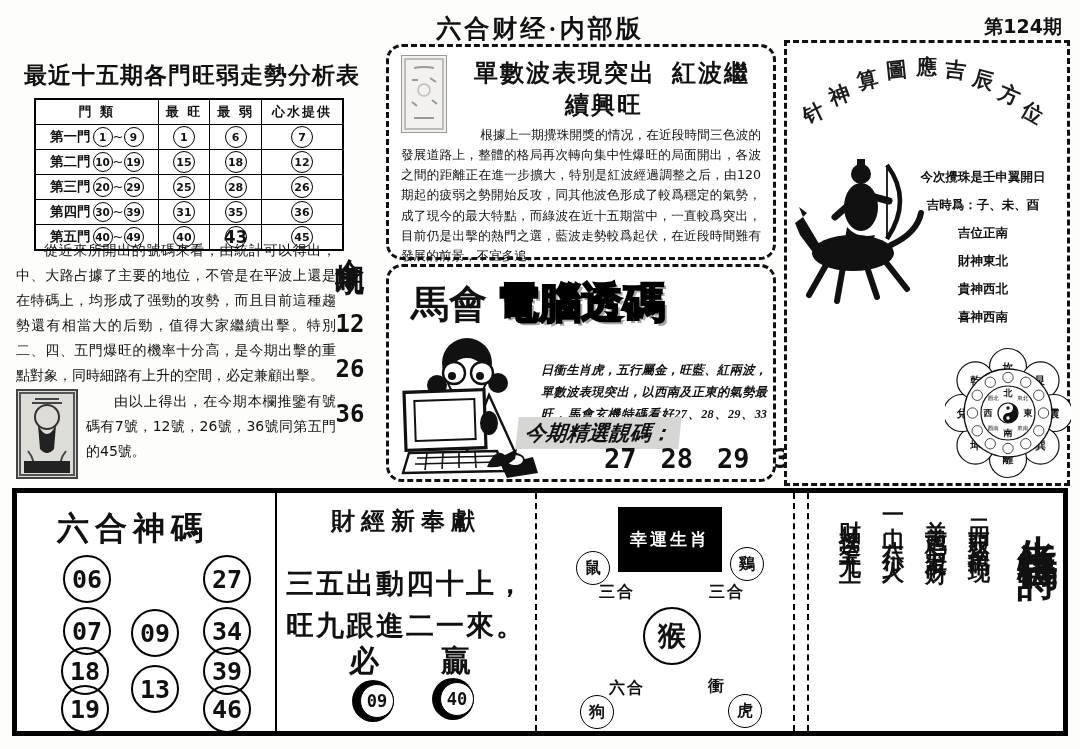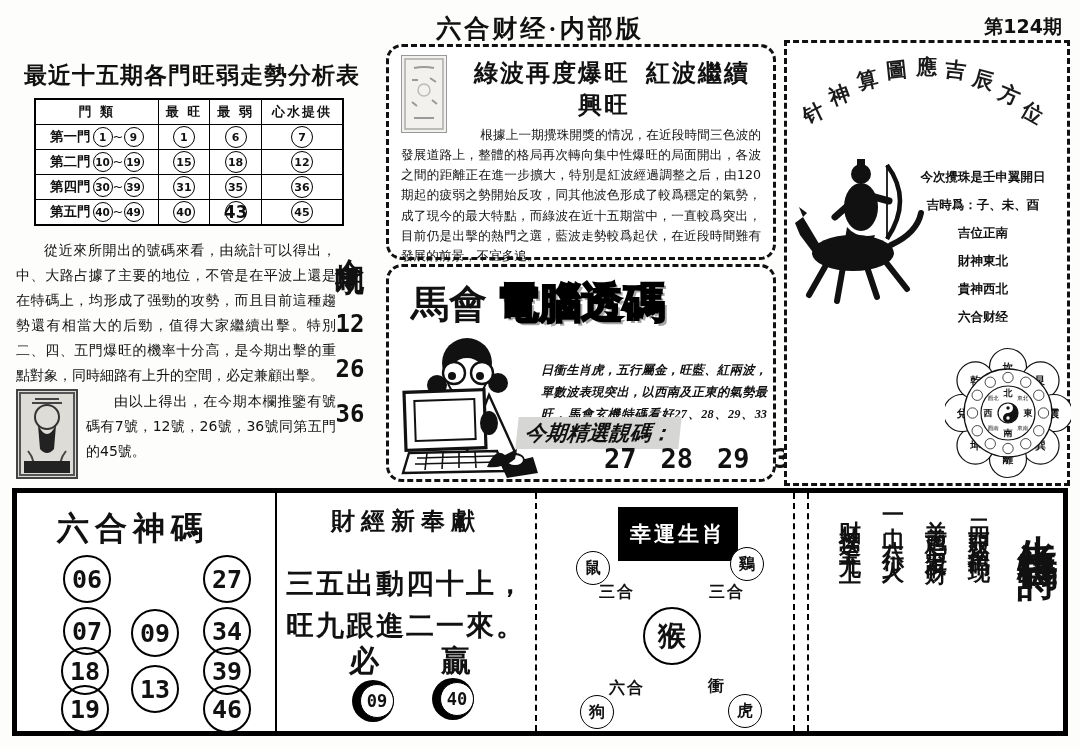--- a/index.html
+++ b/index.html
@@ -74,22 +74,22 @@
               font-family:"DejaVu Sans Mono",monospace;transform:translate(-50%,-50%);}
   .offer-title{top:12px;left:260px;width:258px;text-align:center;font-size:24px;font-weight:800;
                font-family:"Liberation Serif","DejaVu Serif",serif;letter-spacing:6px;}
   .offer-line{left:260px;width:258px;text-align:center;font-size:28px;font-weight:800;letter-spacing:2px;}
   .offer-word{font-size:30px;font-weight:900;font-family:"Liberation Serif","DejaVu Serif",serif;}
   .ball{position:absolute;width:42px;height:42px;border-radius:50%;background:#000;
         transform:translate(-50%,-50%);}
   .ball span{position:absolute;right:0;top:4px;width:32px;height:32px;background:#fff;border:1px solid #000;
         border-radius:50%;display:flex;align-items:center;justify-content:center;
         font-size:17px;font-weight:800;font-family:"DejaVu Sans Mono",monospace;}
-  .zodiac-hdr{top:14px;left:601px;background:#000;color:#fff;font-size:21px;font-weight:800;
-              padding:13px 12px;letter-spacing:3px;}
+  .zodiac-hdr{top:14px;left:601px;background:#000;color:#fff;font-size:17px;font-weight:800;
+              padding:21px 12px;letter-spacing:3px;}
   .z-circle{position:absolute;border:1.6px solid #000;border-radius:50%;display:flex;align-items:center;
             justify-content:center;font-weight:800;transform:translate(-50%,-50%);background:#fff;}
   .z-rel{position:absolute;font-size:16px;font-weight:800;transform:translate(-50%,-50%);letter-spacing:2px;}
   .poem-wrap{top:10px;left:796px;width:252px;height:228px;writing-mode:vertical-rl;}
   .poem-title{font-size:40px;font-weight:900;font-family:"Liberation Serif","DejaVu Serif",serif;
               letter-spacing:6px;margin-block-end:16px;transform:skewY(-2deg);}
   .poem-col{font-size:22px;font-weight:800;font-family:"Liberation Serif","DejaVu Serif",serif;
             letter-spacing:7px;margin-block-end:13px;}
   svg{display:block;}
 </style>
@@ -116,20 +116,26 @@
           <td><span class="gate-lbl">第一門</span><span class="circ">1</span>~<span class="circ">9</span></td>
           <td><span class="circ" style="height: 20px; width: 20px; font-size: 11px;">1</span></td>
           <td><span class="circ" style="height: 20px; width: 20px; font-size: 11px;">6</span></td>
           <td><span class="circ" style="height: 20px; width: 20px; font-size: 11px;">7</span></td>
         </tr>
         <tr>
           <td><span class="gate-lbl">第二門</span><span class="circ">10</span>~<span class="circ">19</span></td>
           <td><span class="circ" style="height: 20px; width: 20px; font-size: 11px;">15</span></td>
           <td><span class="circ" style="height: 20px; width: 20px; font-size: 11px;">18</span></td>
           <td><span class="circ" style="height: 20px; width: 20px; font-size: 11px;">12</span></td>
+        </tr>
+        <tr>
+          <td><span class="gate-lbl">第三門</span><span class="circ">20</span>~<span class="circ">29</span></td>
+          <td><span class="circ" style="height: 20px; width: 20px; font-size: 11px;">25</span></td>
+          <td><span class="circ" style="height: 20px; width: 20px; font-size: 11px;">28</span></td>
+          <td><span class="circ" style="height: 20px; width: 20px; font-size: 11px;">26</span></td>
         </tr>
         <tr>
           <td><span class="gate-lbl">第四門</span><span class="circ">30</span>~<span class="circ">39</span></td>
           <td><span class="circ" style="height: 20px; width: 20px; font-size: 11px;">31</span></td>
           <td><span class="circ" style="height: 20px; width: 20px; font-size: 11px;">35</span></td>
           <td><span class="circ" style="height: 20px; width: 20px; font-size: 11px;">36</span></td>
         </tr>
         <tr>
           <td><span class="gate-lbl">第五門</span><span class="circ">40</span>~<span class="circ">49</span></td>
           <td><span class="circ" style="height: 20px; width: 20px; font-size: 11px;">40</span></td>
@@ -166,21 +172,21 @@
 
   <div class="abs dash-box" id="wave-box">
     <div class="small-seal">
       <svg width="44" height="76" viewBox="0 0 44 76">
         <rect x="3" y="3" width="38" height="70" fill="none" stroke="#aaa" stroke-width="1.5"></rect>
         <path d="M12,12 Q22,10 32,12 M10,24 L16,24 M28,22 L34,26 M10,46 L15,50 M30,44 L35,48 M12,62 L32,62" stroke="#999" stroke-width="2" fill="none"></path>
         <circle cx="22" cy="34" r="6" fill="none" stroke="#bbb" stroke-width="1.5"></circle>
       </svg>
     </div>
     <div class="wave-title">
-      <span>綠波再度爆旺</span><span>紅波繼續興旺</span>
+      <span>單數波表現突出</span><span>紅波繼續興旺</span>
     </div>
     <p class="wave-body">根據上一期攪珠開獎的情况，在近段時間三色波的發展道路上，整體的格局再次轉向集中性爆旺的局面開出，各波之間的距離正在進一步擴大，特別是紅波經過調整之后，由120期起的疲弱之勢開始反攻，同其他波色形成了較爲穩定的氣勢，成了現今的最大特點，而綠波在近十五期當中，一直較爲突出，目前仍是出擊的熱門之選，藍波走勢較爲起伏，在近段時間難有發展的前景，不宜多追。</p>
     <p class="wave-body">所以，結合上述各項分析，今期本欄的三色波選項是綠波(11)、(22)、(39)號，紅波(12)、(35)、(46)號，藍波(10)、(36)號，祝大家好運。</p>
   </div>
 
   <div class="abs dash-box" id="comp-box">
     <div class="abs mh-title">
       <span>馬會</span><span class="mh-outline">電腦透碼</span>
     </div>
     <div class="abs" style="left:8px;top:66px;">
@@ -247,21 +253,21 @@
         <path d="M62,58 L44,74" stroke="#111" stroke-width="7" stroke-linecap="round"></path>
         <path d="M56,84 Q66,96 84,92 L80,104 Q64,106 54,96 Z" fill="#111"></path>
       </svg>
     </div>
     <div class="abs info-lines" id="info-lines">
         <div class="info-line">今次攪珠是壬申翼開日</div>
         <div class="info-line">吉時爲：子、未、酉</div>
         <div class="info-line">吉位正南</div>
         <div class="info-line">財神東北</div>
         <div class="info-line">貴神西北</div>
-        <div class="info-line">六合财经</div>
+        <div class="info-line">喜神西南</div>
       </div>
     <div class="abs" style="left:158px;top:296px;" id="compass-holder">
         <svg width="126" height="146" viewBox="0 0 126 146">
           <circle cx="63" cy="28" r="18.5" fill="#fff" stroke="#111" stroke-width="1.2"></circle>
           <text x="63" y="31.5" text-anchor="middle" font-size="10.5" font-weight="bold" fill="#111">坎</text>
           <circle cx="95.5269119345812" cy="41.473088065418814" r="18.5" fill="#fff" stroke="#111" stroke-width="1.2"></circle>
           <text x="95.5269119345812" y="44.973088065418814" text-anchor="middle" font-size="10.5" font-weight="bold" fill="#111">艮</text>
           <circle cx="109" cy="74" r="18.5" fill="#fff" stroke="#111" stroke-width="1.2"></circle>
           <text x="109" y="77.5" text-anchor="middle" font-size="10.5" font-weight="bold" fill="#111">震</text>
           <circle cx="95.5269119345812" cy="106.5269119345812" r="18.5" fill="#fff" stroke="#111" stroke-width="1.2"></circle>

